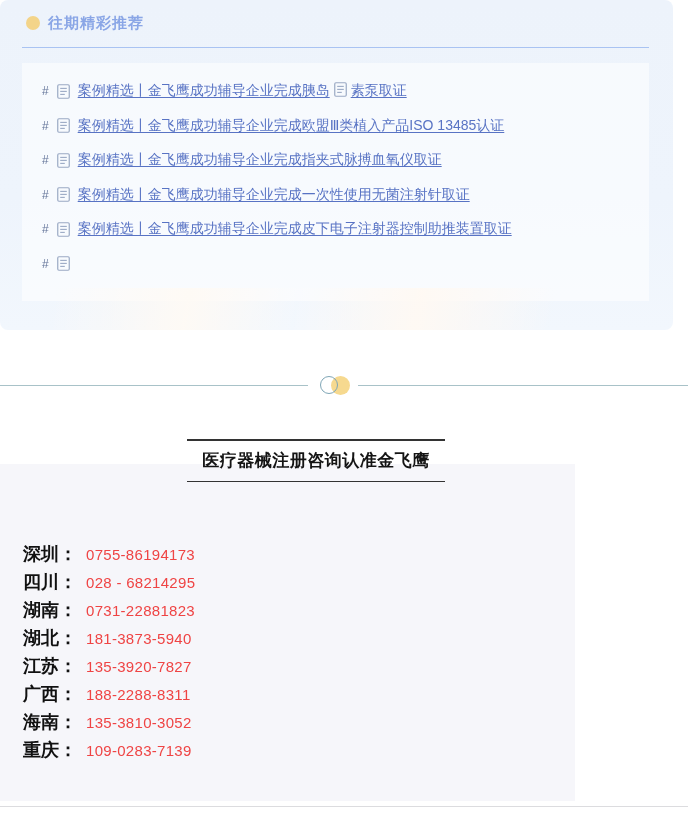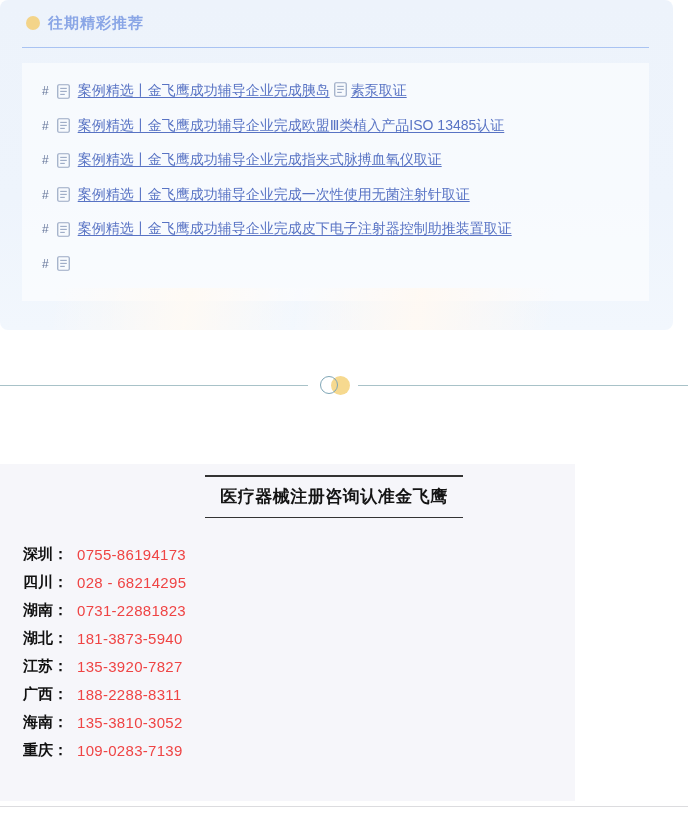--- a/index.html
+++ b/index.html
@@ -34,27 +34,27 @@
   .div-line{position:absolute;top:385px;height:1px;background:#a8c2c8;}
   .div-line.left{left:0;width:308px;}
   .div-line.right{left:358px;width:330px;}
   .orn-dot{position:absolute;left:331px;top:376px;width:19px;height:19px;border-radius:50%;
     background:#f6d98f;z-index:1;}
   .orn-ring{position:absolute;left:320px;top:376px;width:16px;height:16px;border-radius:50%;
     border:1.5px solid #7fa6b6;background:transparent;z-index:2;}
 
   
   .gray-panel{position:absolute;left:0;top:464px;width:575px;height:337px;background:#f6f6fa;}
-  .title-block{position:absolute;left:205px;top:439px;width:258px;z-index:3;margin-top:36px;}
+  .title-block{position:absolute;left:187px;top:439px;width:258px;z-index:3;}
   .title-rule{height:1.5px;background:#333;}
   .contact-title{padding:8px 0 9px 0;text-align:center;font-size:17px;font-weight:bold;
     color:#141414;letter-spacing:0.5px;white-space:nowrap;}
   .phone-list{position:absolute;left:23px;top:540px;z-index:3;}
   .phone-row{height:28px;display:flex;align-items:center;white-space:nowrap;}
-  .phone-label{font-size:15px;font-weight:bold;color:#111;text-align:center;}
+  .phone-label{font-size:18px;font-weight:bold;color:#111;text-align:center;}
   .phone-number{font-size:15px;color:#ef4444;margin-left:9px;letter-spacing:0.3px;}
   .bottom-rule{position:absolute;left:0;top:806px;width:688px;height:1px;background:#dcdcdf;}
 </style>
 </head>
 <body>
 
 <svg width="0" height="0" style="position:absolute">
   <defs>
     <g id="docicon">
       <rect x="0.75" y="0.75" width="11.5" height="13.5" rx="1.2" fill="none" stroke="#9aa9c4" stroke-width="1.2"></rect>

